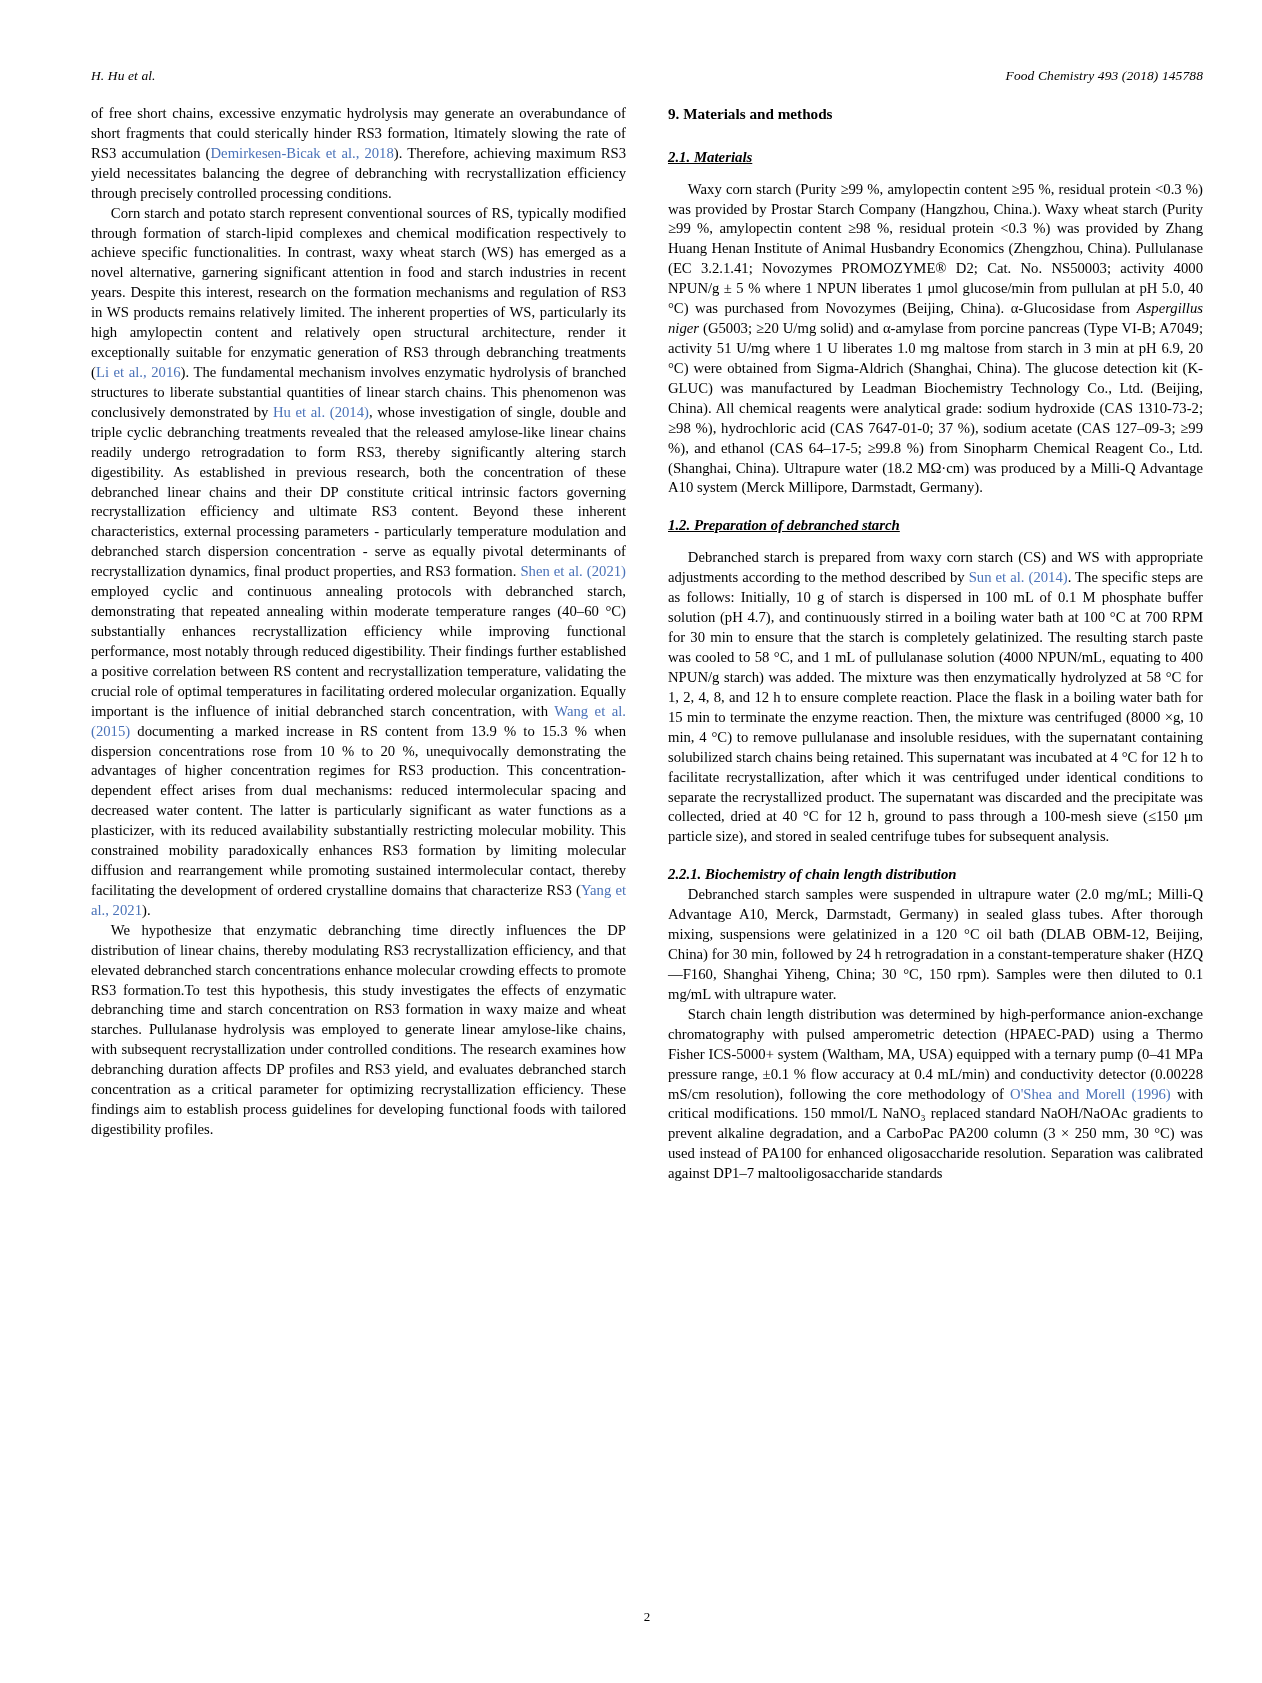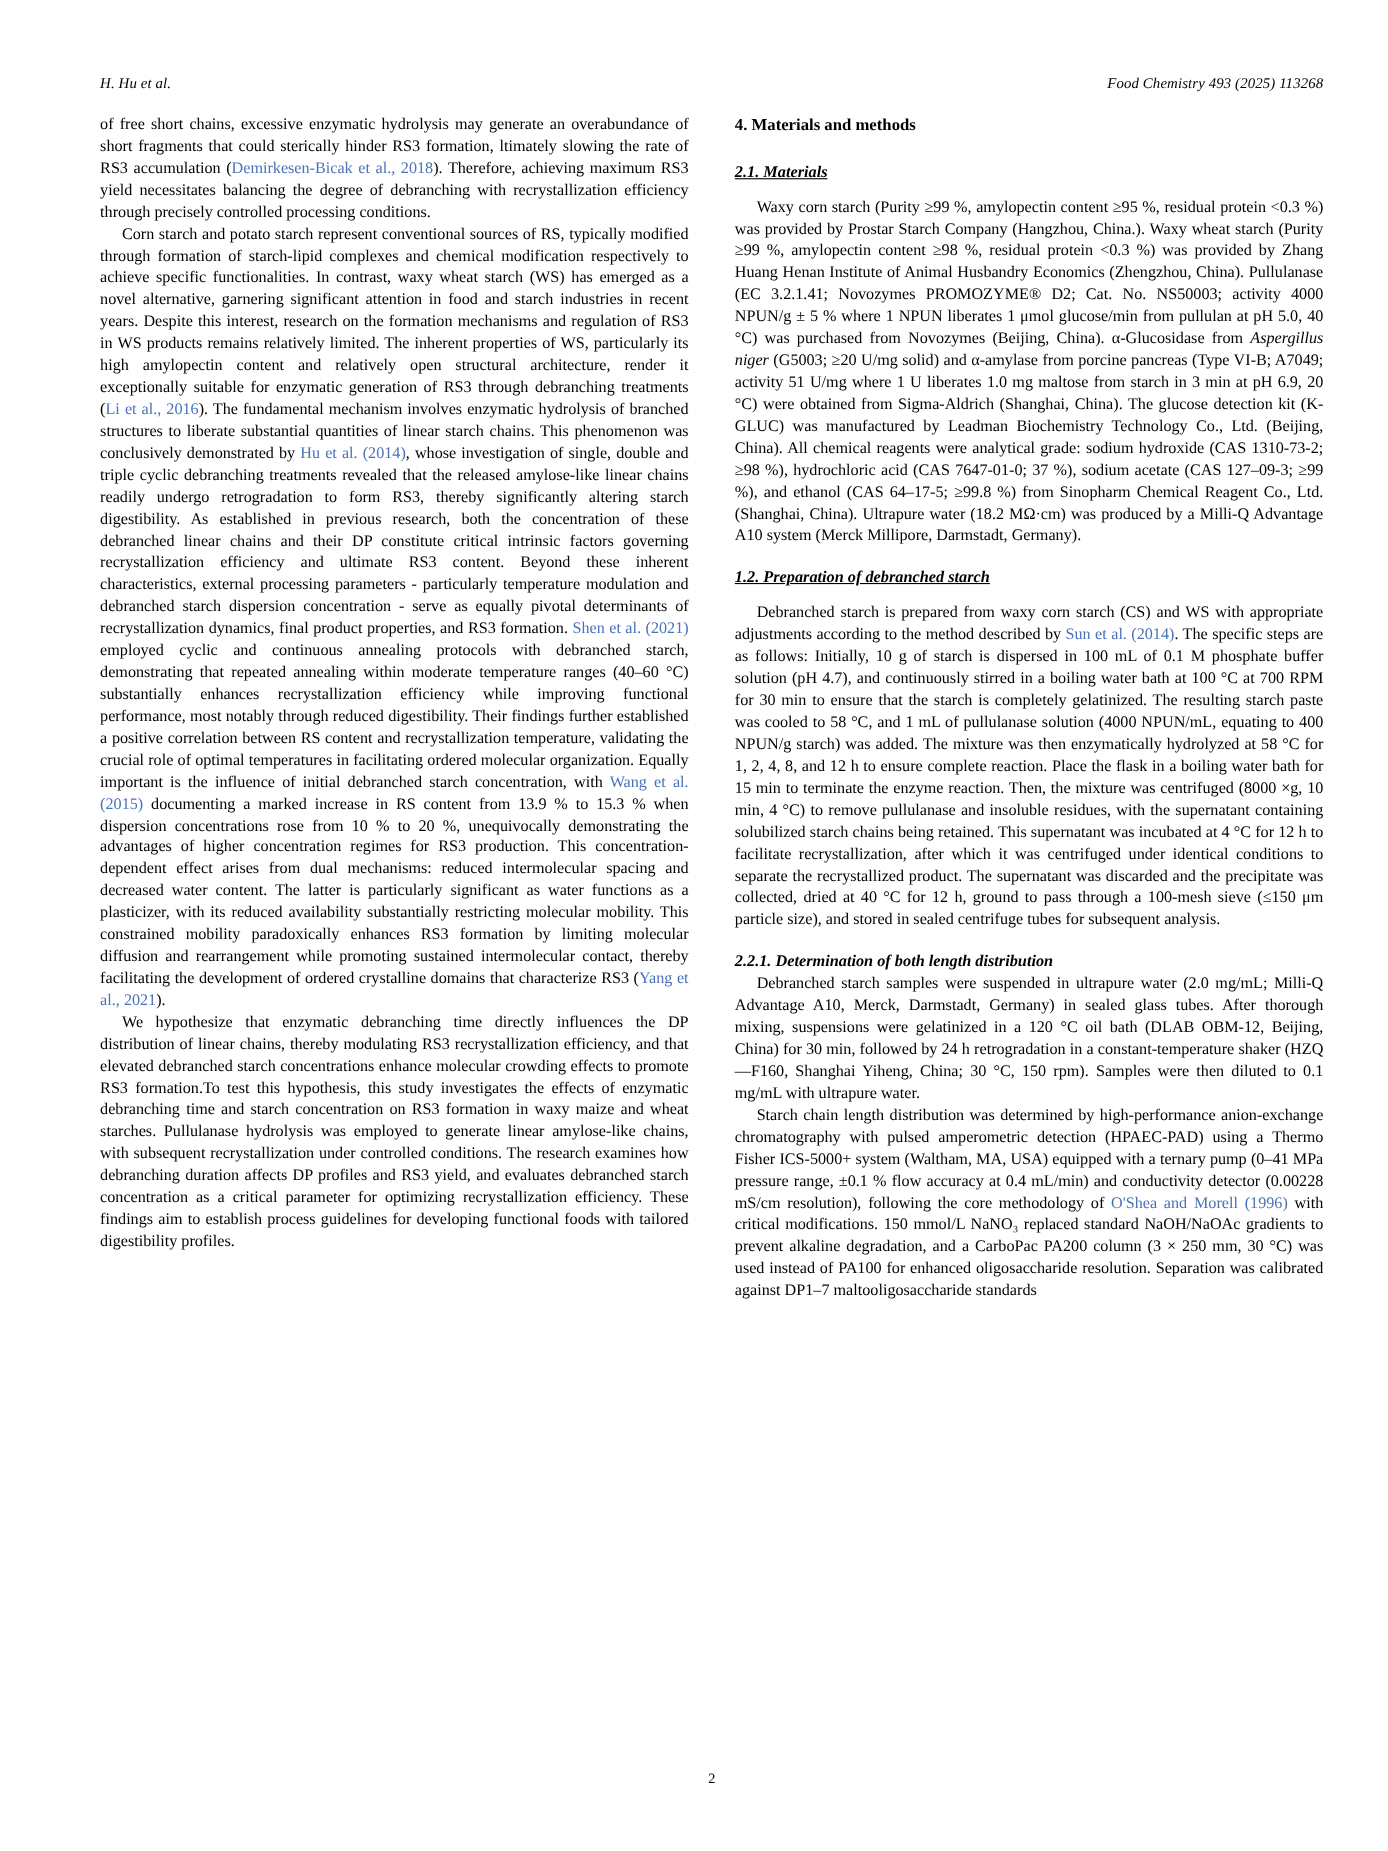--- a/index.html
+++ b/index.html
@@ -94,58 +94,58 @@
     font-size: 13px;
   }
 </style>
 </head>
 <body>
 
 <div class="page">
 
   <div class="running-head">
     <div class="left">H. Hu et al.</div>
-    <div class="right">Food Chemistry 493 (2025) 113268</div>
+    <div class="right">Food Chemistry 493 (2018) 145788</div>
   </div>
 
   <div class="columns">
 
     <div class="col">
 
       <p class="para noindent"><span>of free short chains, excessive enzymatic hydrolysis may generate an overabundance of short fragments that could sterically hinder RS3 for­mation, ltimately slowing the rate of RS3 accumulation (</span><span class="ref-link">Demirkesen-Bicak et al., 2018</span><span>). Therefore, achieving maximum RS3 yield necessi­tates balancing the degree of debranching with recrystallization effi­ciency through precisely controlled processing conditions.</span></p>
 
       <p class="para"><span>Corn starch and potato starch represent conventional sources of RS, typically modified through formation of starch-lipid complexes and chemical modification respectively to achieve specific functionalities. In contrast, waxy wheat starch (WS) has emerged as a novel alternative, garnering significant attention in food and starch industries in recent years. Despite this interest, research on the formation mechanisms and regulation of RS3 in WS products remains relatively limited. The inherent properties of WS, particularly its high amylopectin content and relatively open structural architecture, render it exceptionally suitable for enzymatic generation of RS3 through debranching treatments (</span><span class="ref-link">Li et al., 2016</span><span>). The fundamental mechanism involves enzymatic hydro­lysis of branched structures to liberate substantial quantities of linear starch chains. This phenomenon was conclusively demonstrated by </span><span class="ref-link">Hu et al. (2014)</span><span>, whose investigation of single, double and triple cyclic debranching treatments revealed that the released amylose-like linear chains readily undergo retrogradation to form RS3, thereby significantly altering starch digestibility. As established in previous research, both the concentration of these debranched linear chains and their DP constitute critical intrinsic factors governing recrystallization efficiency and ulti­mate RS3 content. Beyond these inherent characteristics, external pro­cessing parameters - particularly temperature modulation and debranched starch dispersion concentration - serve as equally pivotal determinants of recrystallization dynamics, final product properties, and RS3 formation. </span><span class="ref-link">Shen et al. (2021)</span><span> employed cyclic and continuous annealing protocols with debranched starch, demonstrating that repeated annealing within moderate temperature ranges (40–60 °C) substantially enhances recrystallization efficiency while improving functional performance, most notably through reduced digestibility. Their findings further established a positive correlation between RS content and recrystallization temperature, validating the crucial role of optimal temperatures in facilitating ordered molecular organization. Equally important is the influence of initial debranched starch concen­tration, with </span><span class="ref-link">Wang et al. (2015)</span><span> documenting a marked increase in RS content from 13.9 % to 15.3 % when dispersion concentrations rose from 10 % to 20 %, unequivocally demonstrating the advantages of higher concentration regimes for RS3 production. This concentration-dependent effect arises from dual mechanisms: reduced intermolecular spacing and decreased water content. The latter is particularly signifi­cant as water functions as a plasticizer, with its reduced availability substantially restricting molecular mobility. This constrained mobility paradoxically enhances RS3 formation by limiting molecular diffusion and rearrangement while promoting sustained intermolecular contact, thereby facilitating the development of ordered crystalline domains that characterize RS3 (</span><span class="ref-link">Yang et al., 2021</span><span>).</span></p>
 
       <p class="para">We hypothesize that enzymatic debranching time directly influences the DP distribution of linear chains, thereby modulating RS3 recrystal­lization efficiency, and that elevated debranched starch concentrations enhance molecular crowding effects to promote RS3 formation.To test this hypothesis, this study investigates the effects of enzymatic debranching time and starch concentration on RS3 formation in waxy maize and wheat starches. Pullulanase hydrolysis was employed to generate linear amylose-like chains, with subsequent recrystallization under controlled conditions. The research examines how debranching duration affects DP profiles and RS3 yield, and evaluates debranched starch concentration as a critical parameter for optimizing recrystalli­zation efficiency. These findings aim to establish process guidelines for developing functional foods with tailored digestibility profiles.</p>
 
     </div>
 
     <div class="col">
 
-      <h2 class="sec-head">4. Materials and methods</h2>
+      <h2 class="sec-head">9. Materials and methods</h2>
 
       <div class="gap-med"></div>
 
       <h3 class="subsec-head">2.1. Materials</h3>
 
       <div class="gap-small"></div>
 
       <p class="para"><span>Waxy corn starch (Purity ≥99 %, amylopectin content ≥95 %, re­sidual protein &lt;0.3 %) was provided by Prostar Starch Company (Hangzhou, China.). Waxy wheat starch (Purity ≥99 %, amylopectin content ≥98 %, residual protein &lt;0.3 %) was provided by Zhang Huang Henan Institute of Animal Husbandry Economics (Zhengzhou, China). Pullulanase (EC 3.2.1.41; Novozymes PROMOZYME® D2; Cat. No. NS50003; activity 4000 NPUN/g ± 5 % where 1 NPUN liberates 1 μmol glucose/min from pullulan at pH 5.0, 40 °C) was purchased from Novozymes (Beijing, China). α-Glucosidase from </span><span class="it">Aspergillus niger</span><span> (G5003; ≥20 U/mg solid) and α-amylase from porcine pancreas (Type VI-B; A7049; activity 51 U/mg where 1 U liberates 1.0 mg maltose from starch in 3 min at pH 6.9, 20 °C) were obtained from Sigma-Aldrich (Shanghai, China). The glucose detection kit (K-GLUC) was manufac­tured by Leadman Biochemistry Technology Co., Ltd. (Beijing, China). All chemical reagents were analytical grade: sodium hydroxide (CAS 1310-73-2; ≥98 %), hydrochloric acid (CAS 7647-01-0; 37 %), sodium acetate (CAS 127–09-3; ≥99 %), and ethanol (CAS 64–17-5; ≥99.8 %) from Sinopharm Chemical Reagent Co., Ltd. (Shanghai, China). Ultra­pure water (18.2 MΩ·cm) was produced by a Milli-Q Advantage A10 system (Merck Millipore, Darmstadt, Germany).</span></p>
 
       <div class="gap-big"></div>
 
       <h3 class="subsec-head">1.2. Preparation of debranched starch</h3>
 
       <div class="gap-small"></div>
 
       <p class="para"><span>Debranched starch is prepared from waxy corn starch (CS) and WS with appropriate adjustments according to the method described by </span><span class="ref-link">Sun et al. (2014)</span><span>. The specific steps are as follows: Initially, 10 g of starch is dispersed in 100 mL of 0.1 M phosphate buffer solution (pH 4.7), and continuously stirred in a boiling water bath at 100 °C at 700 RPM for 30 min to ensure that the starch is completely gelatinized. The resulting starch paste was cooled to 58 °C, and 1 mL of pullulanase solution (4000 NPUN/mL, equating to 400 NPUN/g starch) was added. The mixture was then enzymatically hydrolyzed at 58 °C for 1, 2, 4, 8, and 12 h to ensure complete reaction. Place the flask in a boiling water bath for 15 min to terminate the enzyme reaction. Then, the mixture was centri­fuged (8000 ×g, 10 min, 4 °C) to remove pullulanase and insoluble residues, with the supernatant containing solubilized starch chains being retained. This supernatant was incubated at 4 °C for 12 h to facilitate recrystallization, after which it was centrifuged under identical conditions to separate the recrystallized product. The supernatant was discarded and the precipitate was collected, dried at 40 °C for 12 h, ground to pass through a 100-mesh sieve (≤150 μm particle size), and stored in sealed centrifuge tubes for subsequent analysis.</span></p>
 
       <div class="gap-big"></div>
 
-      <h4 class="subsubsec-head">2.2.1. Determination of both length distribution</h4>
+      <h4 class="subsubsec-head">2.2.1. Biochemistry of chain length distribution</h4>
 
       <p class="para">Debranched starch samples were suspended in ultrapure water (2.0 mg/mL; Milli-Q Advantage A10, Merck, Darmstadt, Germany) in sealed glass tubes. After thorough mixing, suspensions were gelatinized in a 120 °C oil bath (DLAB OBM-12, Beijing, China) for 30 min, followed by 24 h retrogradation in a constant-temperature shaker (HZQ—F160, Shanghai Yiheng, China; 30 °C, 150 rpm). Samples were then diluted to 0.1 mg/mL with ultrapure water.</p>
 
       <p class="para"><span>Starch chain length distribution was determined by high-performance anion-exchange chromatography with pulsed ampero­metric detection (HPAEC-PAD) using a Thermo Fisher ICS-5000+ sys­tem (Waltham, MA, USA) equipped with a ternary pump (0–41 MPa pressure range, ±0.1 % flow accuracy at 0.4 mL/min) and conductivity detector (0.00228 mS/cm resolution), following the core methodology of </span><span class="ref-link">O'Shea and Morell (1996)</span><span> with critical modifications. 150 mmol/L NaNO₃ replaced standard NaOH/NaOAc gradients to prevent alkaline degradation, and a CarboPac PA200 column (3 × 250 mm, 30 °C) was used instead of PA100 for enhanced oligosaccharide resolution. Sepa­ration was calibrated against DP1–7 maltooligosaccharide standards</span></p>
 
     </div>
 
   </div>
 
   <div class="page-number">2</div>

